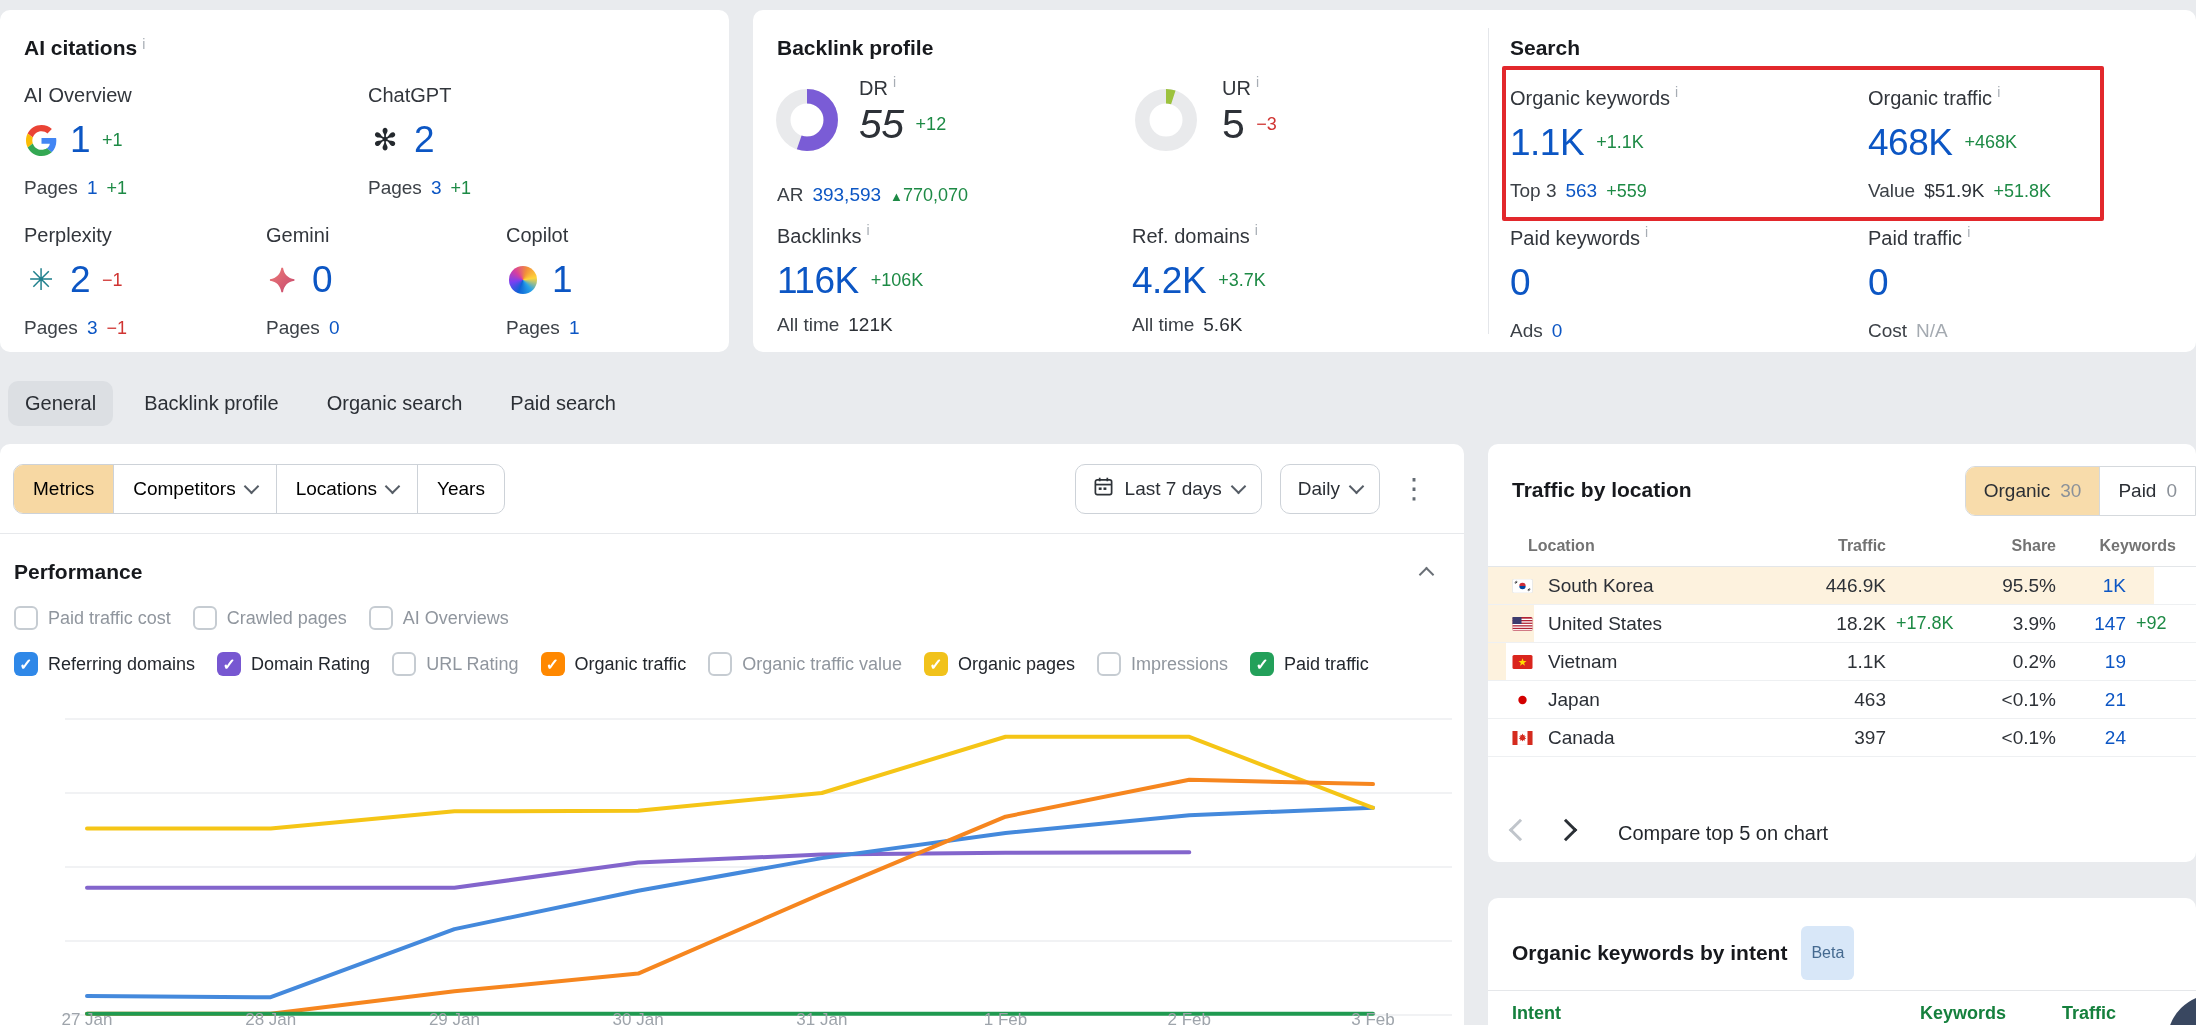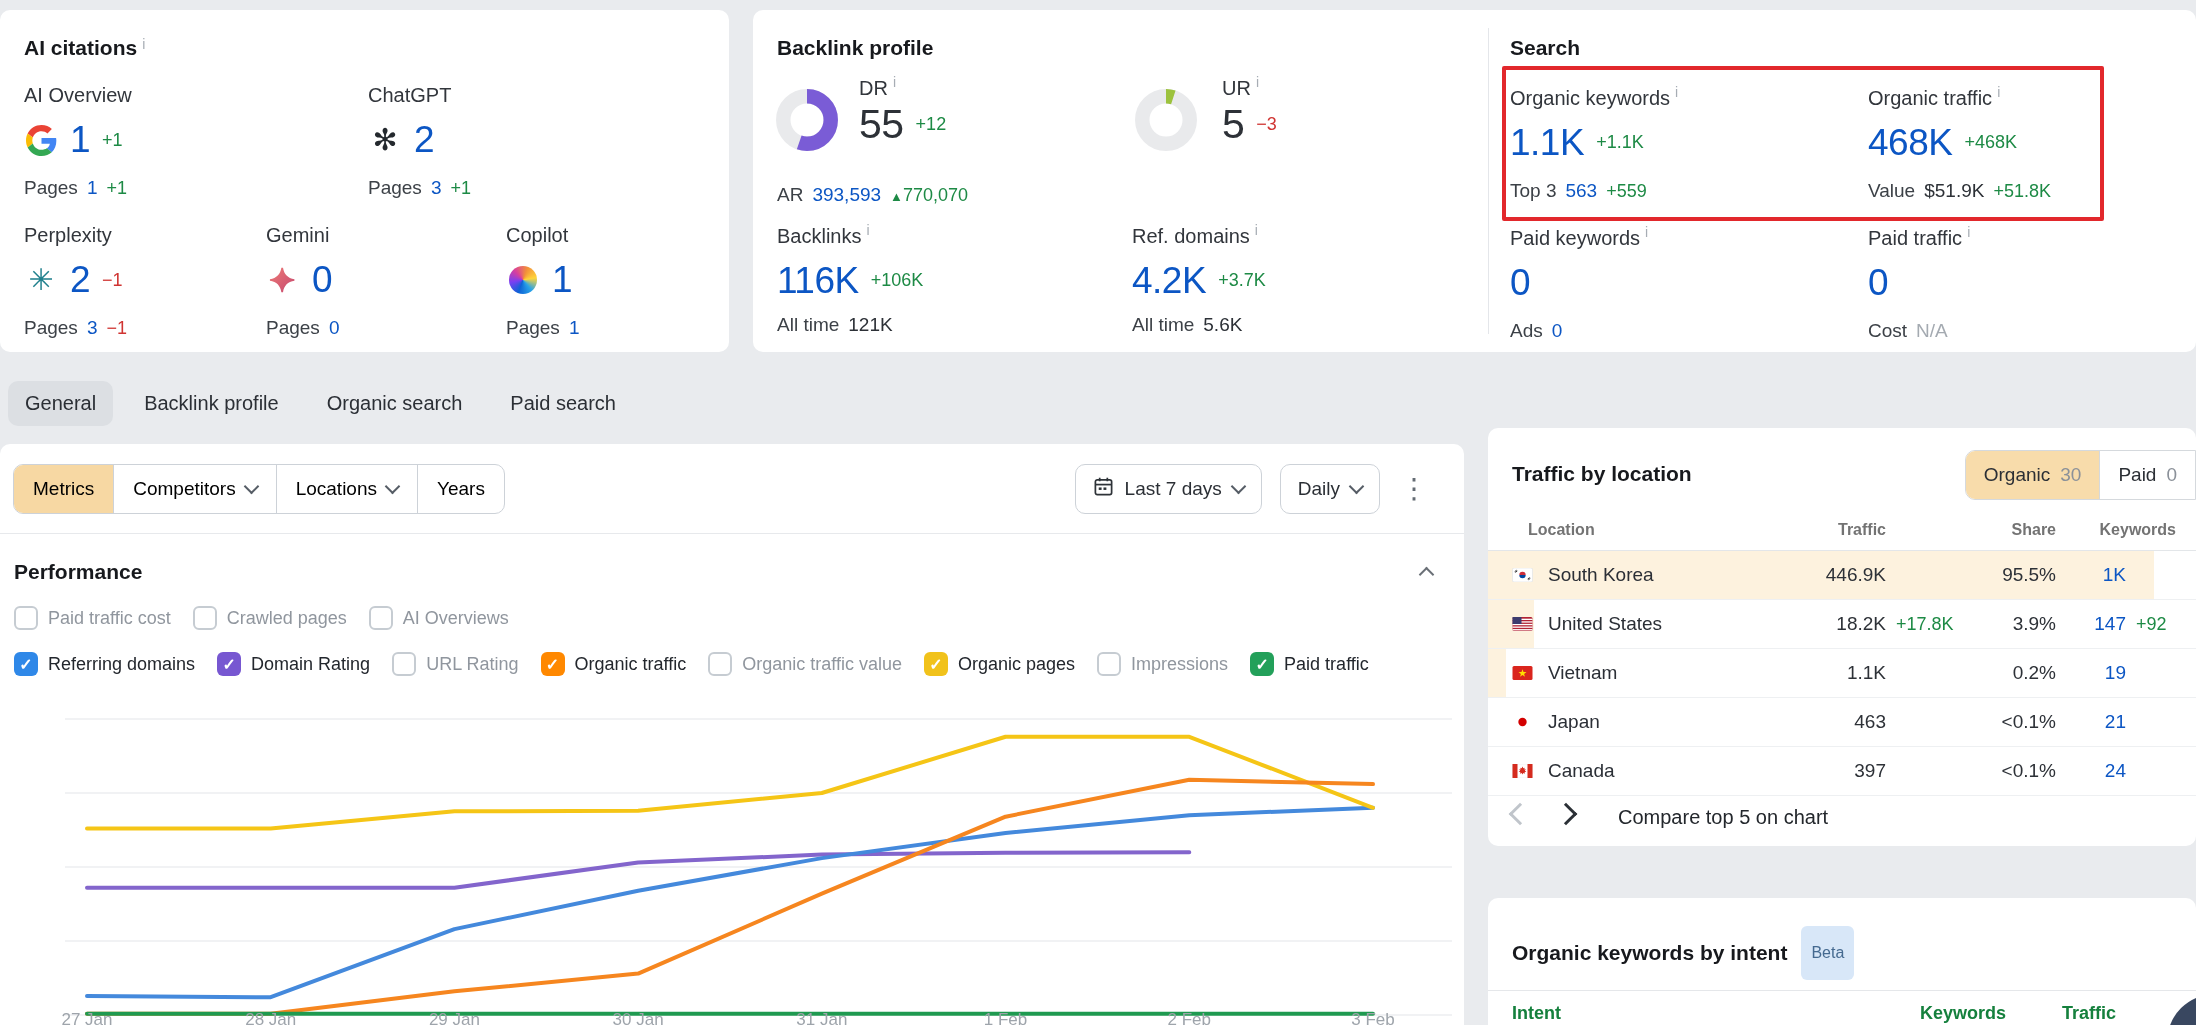--- a/index.html
+++ b/index.html
@@ -6,21 +6,21 @@
   body{
     width:2196px;height:1025px;overflow:hidden;position:relative;
     background:#e9ebee;
     font-family:"Liberation Sans", sans-serif;
     color:#23272d;
   }
   .panel{position:absolute;background:#fff;border-radius:10px;}
   #p-ai{left:0;top:10px;width:729px;height:342px;}
   #p-bs{left:753px;top:10px;width:1443px;height:342px;}
   #p-main{left:0;top:444px;width:1464px;height:600px;border-radius:10px 10px 0 0;}
-  #p-loc{left:1488px;top:428px;width:708px;height:418px;overflow:hidden;}
+  #p-loc{left:1488px;top:444px;width:708px;height:418px;overflow:hidden;}
   #p-int{left:1488px;top:898px;width:708px;height:140px;border-radius:10px 10px 0 0;overflow:hidden;}
 
   .sec-title{font-size:21px;font-weight:bold;color:#17191d;}
   .info{font-size:14px;color:#a7adb4;vertical-align:super;margin-left:5px;font-style:normal;}
 
   
   .card{position:absolute;}
   .m-label{font-size:20px;color:#32363c;}
   .m-vrow{display:flex;align-items:center;gap:12px;margin-top:10px;height:46px;}
   .m-value{font-size:37px;color:#0c56c4;letter-spacing:-0.5px;}
@@ -85,21 +85,21 @@
   .tg.sel{background:#f8dcab;}
   .tg .cnt{color:#8b9199;}
   .loc-grid{display:grid;grid-template-columns:36px 1fr 150px 80px 90px 70px 50px;align-items:center;}
   .loc-head{position:absolute;left:0;top:81px;width:100%;height:42px;border-bottom:1px solid #e3e6e9;
     padding:0 20px 0 40px;box-sizing:border-box;font-size:16px;font-weight:bold;color:#737373;}
   .h-loc{grid-column:1/3;}
   .h-traffic{grid-column:3;text-align:right;}
   .h-share{grid-column:5;text-align:right;}
   .h-kw{grid-column:6/8;text-align:right;}
   .loc-rows{position:absolute;left:0;top:123px;width:100%;}
-  .loc-row{position:relative;height:49px;border-bottom:1px solid #eef0f2;padding:0 20px 0 24px;box-sizing:border-box;font-size:19px;cursor:pointer;}
+  .loc-row{position:relative;height:38px;border-bottom:1px solid #eef0f2;padding:0 20px 0 24px;box-sizing:border-box;font-size:19px;cursor:pointer;}
   .share-bar{position:absolute;left:0;top:0;bottom:0;background:#fdf2de;z-index:0;}
   .loc-row > span{position:relative;z-index:1;}
   .loc-name{color:#2b2f36;}
   .t-val,.sh{text-align:right;color:#2d3137;}
   .t-delta,.kw-delta{padding-left:10px;font-size:18px;}
   .kw{text-align:right;}
   .flag{display:inline-flex;width:22px;}
   .pag{position:absolute;left:24px;top:378px;display:flex;gap:30px;height:44px;}
   .pchv{width:13px;height:13px;border-right:3px solid #2b3036;border-bottom:3px solid #2b3036;display:inline-block;cursor:pointer;}
   .pchv.left{transform:rotate(135deg);}
@@ -218,21 +218,21 @@
 
   <div style="position:absolute;left:22px;top:78px;">
     <svg class="donut" id="dr-donut" viewBox="0 0 62 62">
       <circle class="track" cx="31" cy="31" r="23"></circle>
       <circle class="arc" cx="31" cy="31" r="23" stroke-dasharray="79.48229413582177 144.51326206513048" style="stroke: rgb(122, 92, 214);"></circle>
     </svg>
   </div>
   <div class="card" style="left:106px;top:64px;">
     <div class="m-label"><span>DR</span><span class="info">i</span></div>
     <div class="m-vrow" style="margin-top:2px;">
-      <span class="m-value dark" style="font-size:41px;">55</span>
+      <span class="m-value dark" style="font-size:41px;font-style:italic;">55</span>
       <span class="delta green">+12</span>
     </div>
   </div>
   <div class="sub" style="position:absolute;left:24px;top:160px;">
     <span>AR</span>
     <span class="blue">393,593</span>
     <span class="delta green"><span style="font-size:13px;">▲</span><span>770,070</span></span>
   </div>
 
   <div style="position:absolute;left:381px;top:78px;">

